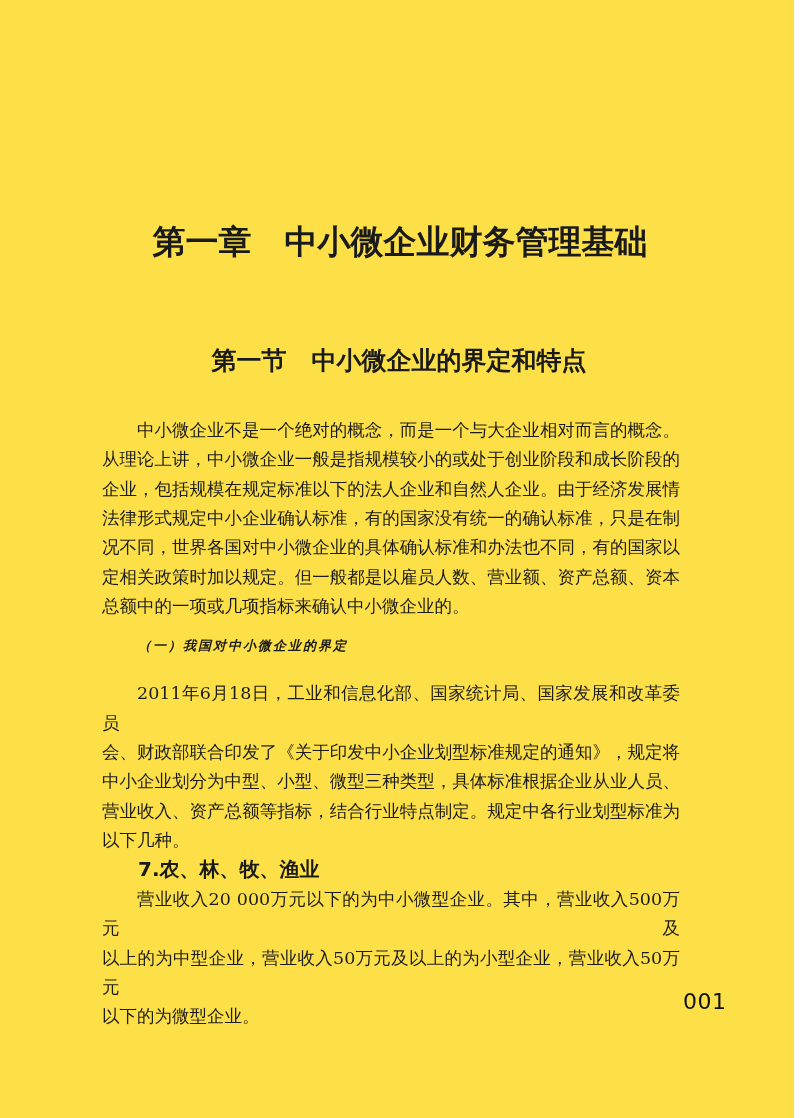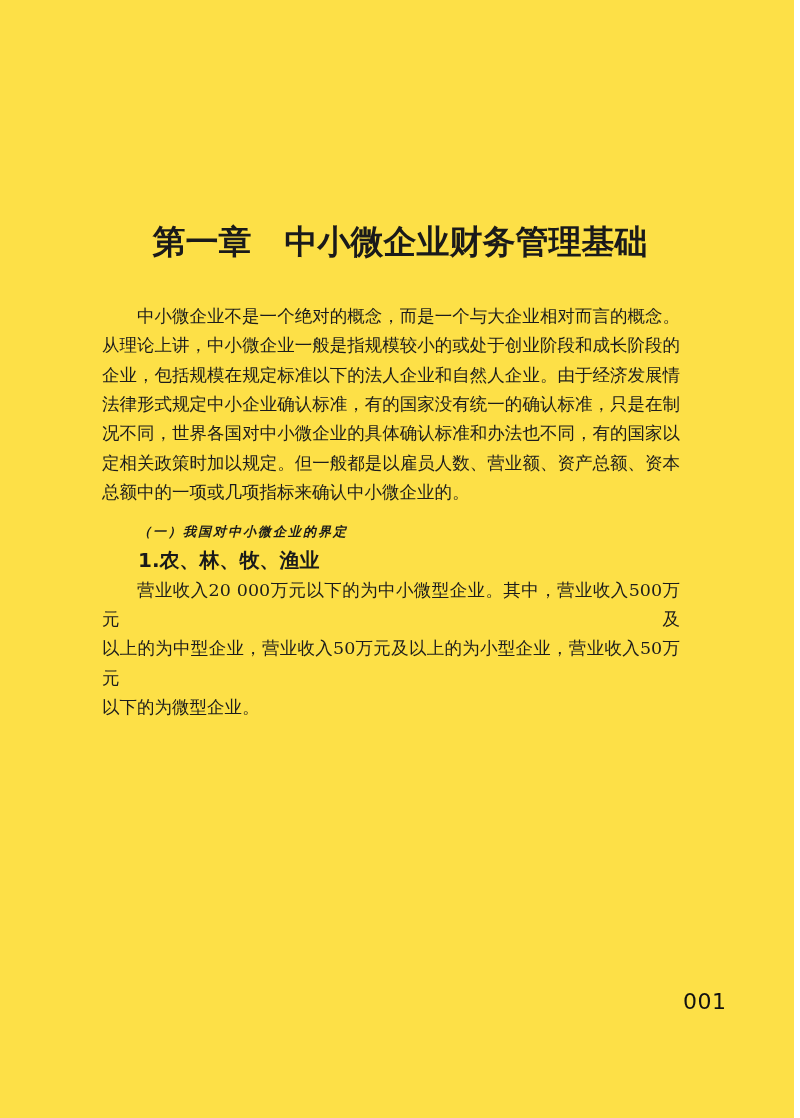--- a/index.html
+++ b/index.html
@@ -98,36 +98,44 @@
   }
 </style>
 </head>
 <body>
 
 <div class="page">
   <main class="content">
 
     <h1 class="chapter-title">第一章　中小微企业财务管理基础</h1>
 
+    <h2 class="section-title">第一节　中小微企业的界定和特点</h2>
 
     <div class="para p1">
         <div class="line first">中小微企业不是一个绝对的概念，而是一个与大企业相对而言的概念。</div>
         <div class="line">从理论上讲，中小微企业一般是指规模较小的或处于创业阶段和成长阶段的</div>
         <div class="line">企业，包括规模在规定标准以下的法人企业和自然人企业。由于经济发展情</div>
         <div class="line">法律形式规定中小企业确认标准，有的国家没有统一的确认标准，只是在制</div>
         <div class="line">况不同，世界各国对中小微企业的具体确认标准和办法也不同，有的国家以</div>
         <div class="line">定相关政策时加以规定。但一般都是以雇员人数、营业额、资产总额、资本</div>
         <div class="line last">总额中的一项或几项指标来确认中小微企业的。</div>
       </div>
 
 
     <h4 class="h-level2">（一）我国对中小微企业的界定</h4>
 
+    <div class="para p2">
+        <div class="line first">2011年6月18日，工业和信息化部、国家统计局、国家发展和改革委员</div>
+        <div class="line">会、财政部联合印发了《关于印发中小企业划型标准规定的通知》，规定将</div>
+        <div class="line">中小企业划分为中型、小型、微型三种类型，具体标准根据企业从业人员、</div>
+        <div class="line">营业收入、资产总额等指标，结合行业特点制定。规定中各行业划型标准为</div>
+        <div class="line last">以下几种。</div>
+      </div>
 
-    <h5 class="h-level3">1.农、林、牧、渔业</h5>
+    <h5 class="h-level3">7.农、林、牧、渔业</h5>
 
     <div class="para p3">
         <div class="line first">营业收入20 000万元以下的为中小微型企业。其中，营业收入500万元及</div>
         <div class="line">以上的为中型企业，营业收入50万元及以上的为小型企业，营业收入50万元</div>
         <div class="line last">以下的为微型企业。</div>
       </div>
 
   </main>
 
   <div class="folio">001</div>

